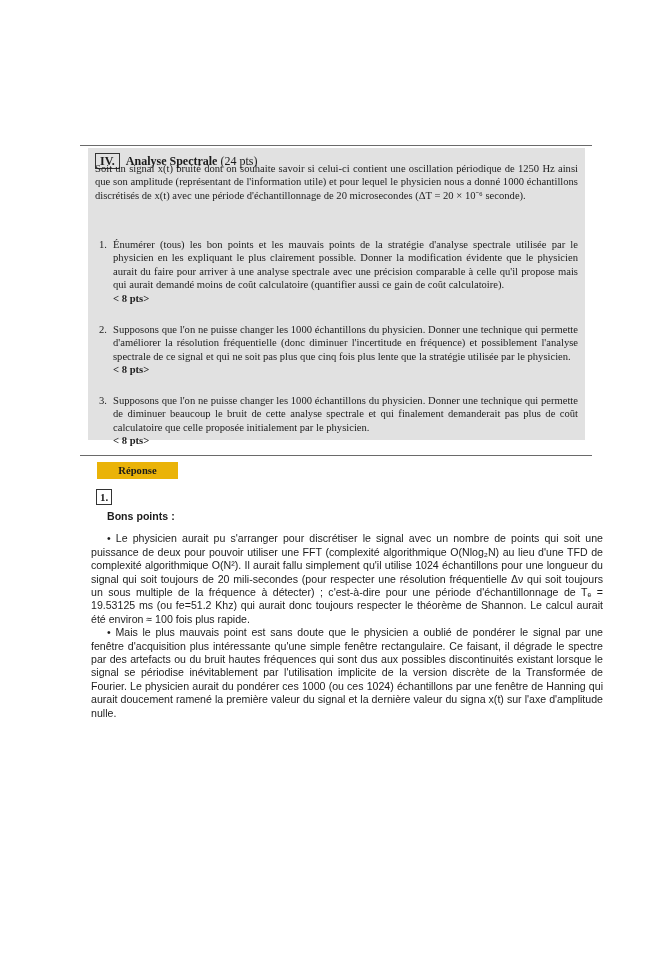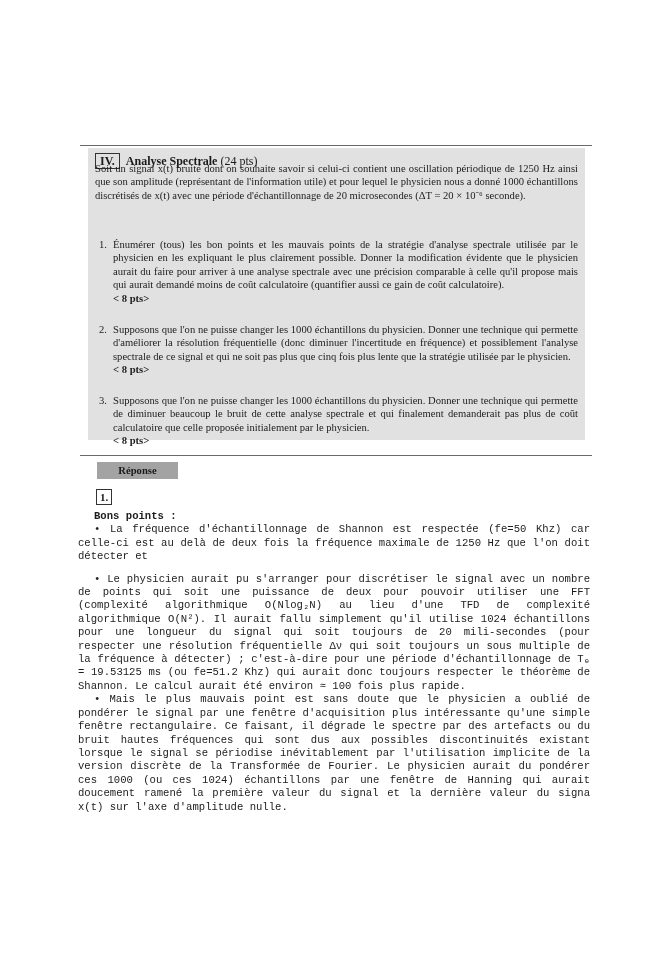--- a/index.html
+++ b/index.html
@@ -17,26 +17,26 @@
                margin-right:6px; line-height:14px; }
   .title-bold { font-weight:bold; }
   .intro { left:95px; top:162px; width:483px; }
   .intro p { margin:0; }
   .list { position:absolute; left:113px; width:465px; font-family:"Liberation Serif",serif;
           font-size:10.6px; line-height:13.4px; text-align:justify; color:#1c1c1c; }
   .num { position:absolute; left:-14px; top:0; }
   .pts { display:block; }
   .pts b { font-weight:bold; }
   .reponse-box { position:absolute; left:97px; top:462px; width:81px; height:17px;
-                 background:#a3a3a3; font-family:"Liberation Serif",serif; font-weight:bold;
+                 background:#eab308; font-family:"Liberation Serif",serif; font-weight:bold;
                  font-size:10.6px; line-height:17px; text-align:center; }
   .answer-num { position:absolute; left:96px; top:489px; border:1px solid #333;
                 font-family:"Liberation Serif",serif; font-weight:bold; font-size:11px;
                 padding:0 3px; line-height:14px; }
-  .ans { position:absolute; left:78px; width:512px; font-family:Liberation Mono, monospace;
+  .ans { position:absolute; left:91px; width:512px; font-family:Liberation Sans, sans-serif;
          font-size:10.6px; line-height:13.4px; text-align:justify; color:#1c1c1c; }
   .ans p { margin:0; text-indent:16px; }
   .heading { font-weight:bold; padding-left:16px; }
   .final-pts { color:#1a1ad6; font-weight:bold; }
 </style>
 </head>
 <body>
 
 <div class="page">
 
@@ -72,19 +72,18 @@
   </div>
 
   <div class="hrule" style="top:455px;"></div>
 
   <div class="reponse-box">Réponse</div>
 
   <div class="answer-num">1.</div>
 
   <div class="ans" style="top:510px;">
     <div class="heading">Bons points :</div>
-    <p>• La fréquence d'échantillonnage de Shannon est respectée (fe=50 Khz) car celle-ci est au delà de deux fois la fréquence maximale de 1250 Hz que l'on doit détecter et</p>
     <div style="height:9px;"></div>
     <p>• Le physicien aurait pu s'arranger pour discrétiser le signal avec un nombre de points qui soit une puissance de deux pour pouvoir utiliser une FFT (complexité algorithmique O(Nlog₂N) au lieu d'une TFD de complexité algorithmique O(N²). Il aurait fallu simplement qu'il utilise 1024 échantillons pour une longueur du signal qui soit toujours de 20 mili-secondes (pour respecter une résolution fréquentielle Δν qui soit toujours un sous multiple de la fréquence à détecter) ; c'est-à-dire pour une période d'échantillonnage de Tₑ = 19.53125 ms (ou fe=51.2 Khz) qui aurait donc toujours respecter le théorème de Shannon. Le calcul aurait été environ ≈ 100 fois plus rapide.</p>
     <p>• Mais le plus mauvais point est sans doute que le physicien a oublié de pondérer le signal par une fenêtre d'acquisition plus intéressante qu'une simple fenêtre rectangulaire. Ce faisant, il dégrade le spectre par des artefacts ou du bruit hautes fréquences qui sont dus aux possibles discontinuités existant lorsque le signal se périodise inévitablement par l'utilisation implicite de la version discrète de la Transformée de Fourier. Le physicien aurait du pondérer ces 1000 (ou ces 1024) échantillons par une fenêtre de Hanning qui aurait doucement ramené la première valeur du signal et la dernière valeur du signa x(t) sur l'axe d'amplitude nulle.</p>
   </div>
 
 </div>
 
 </body></html>

